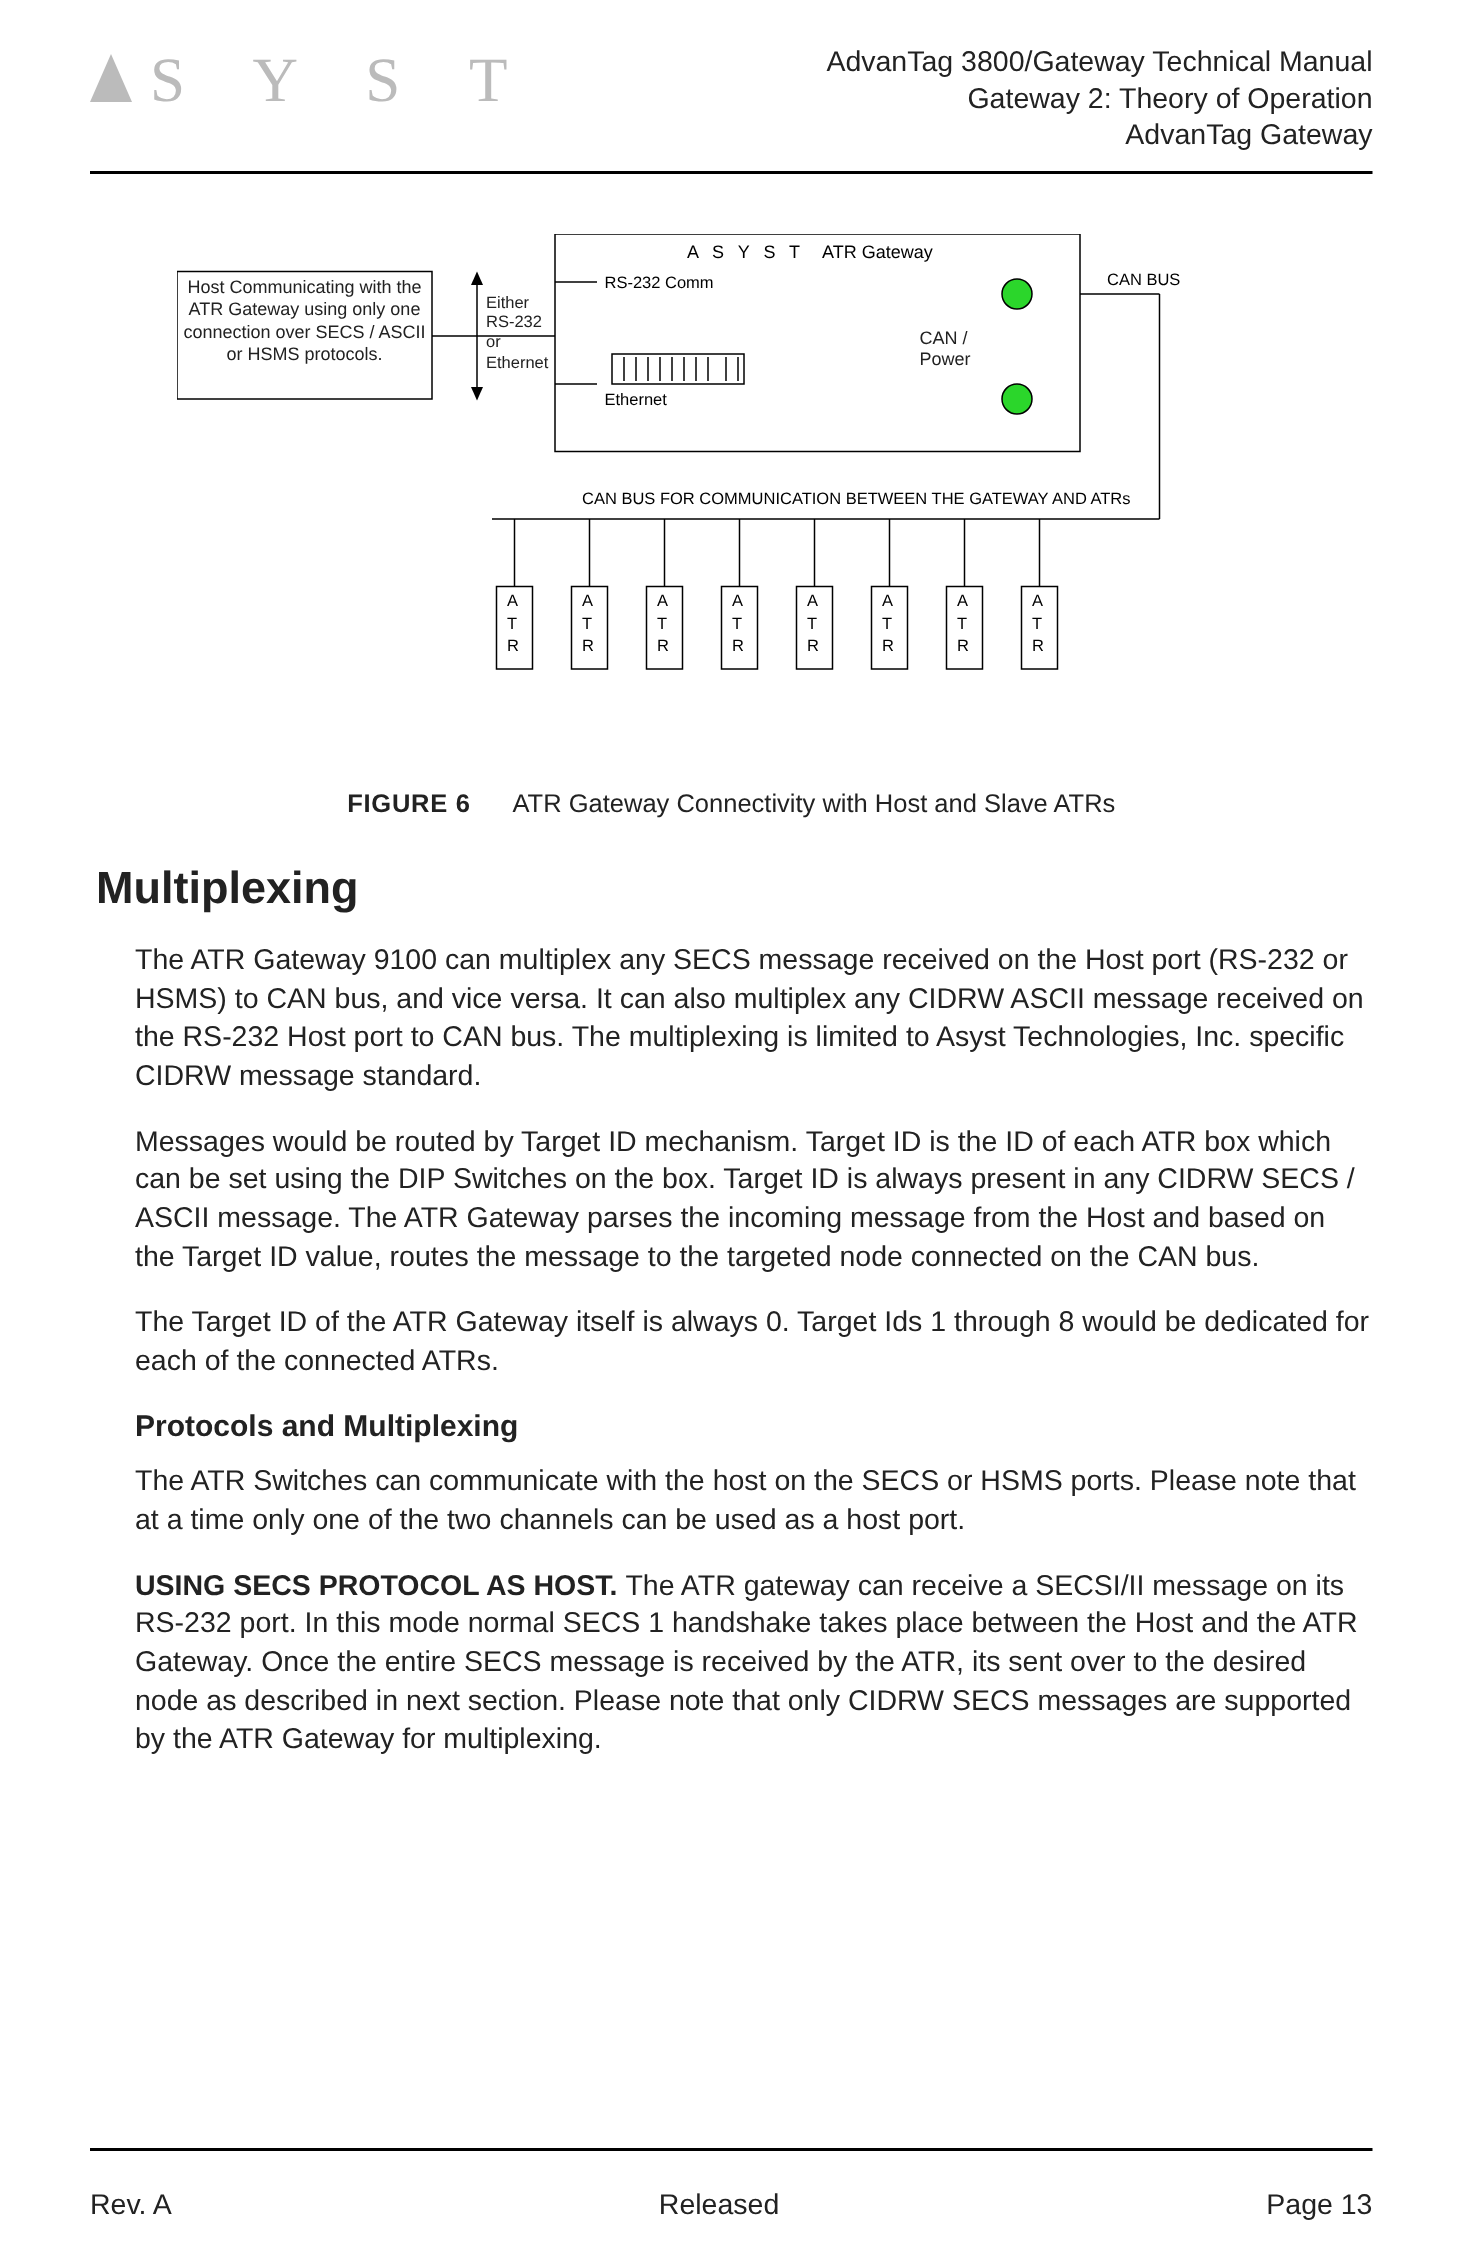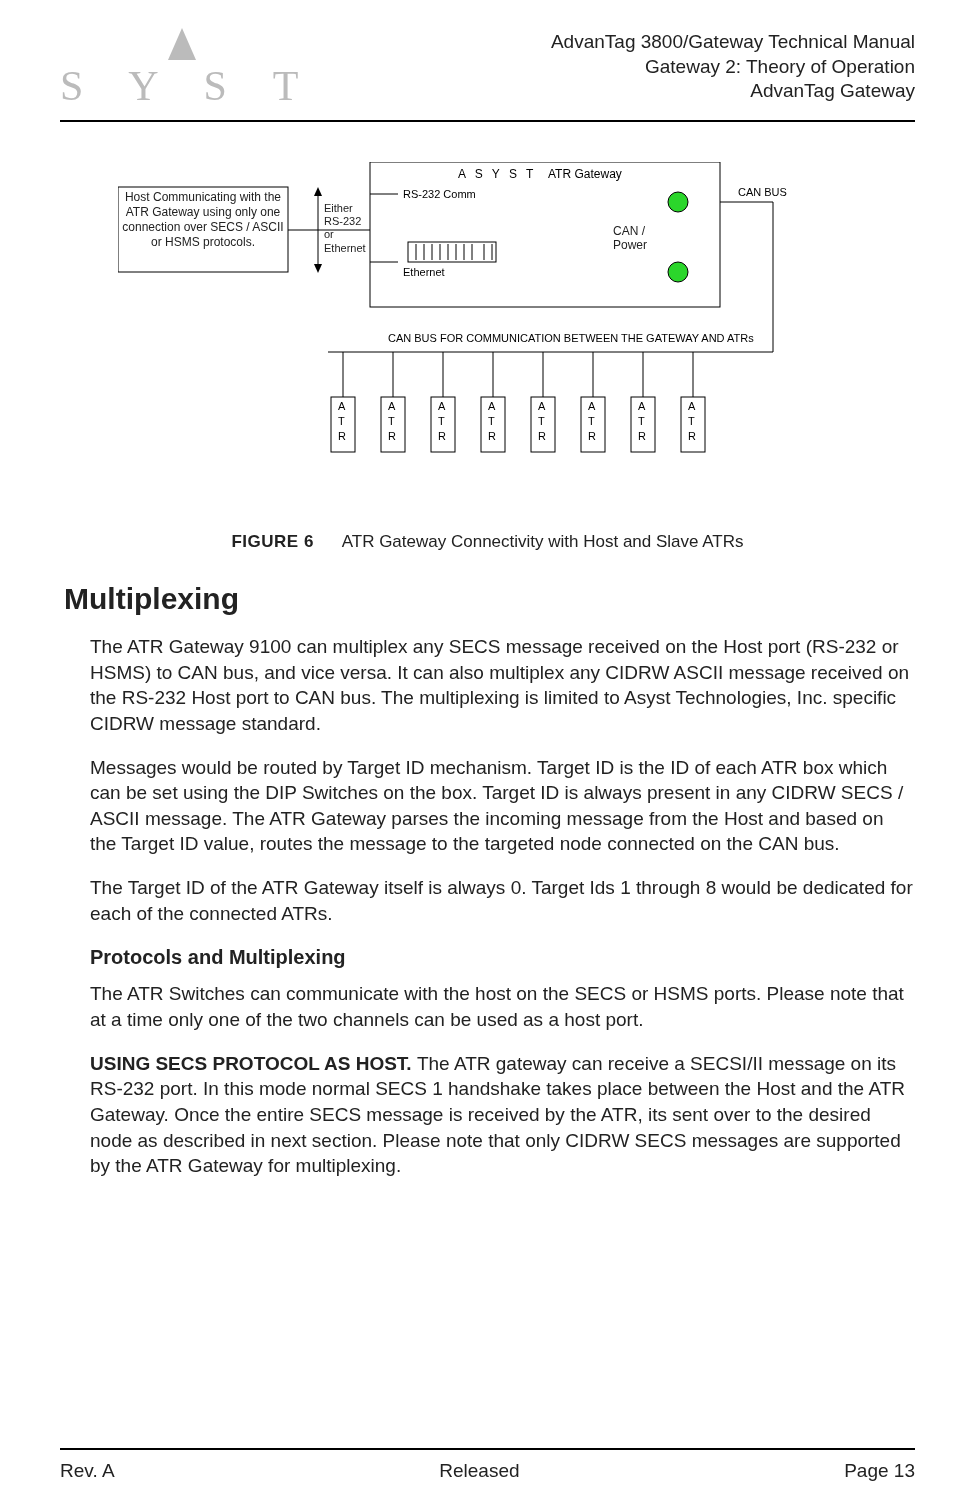--- a/index.html
+++ b/index.html
@@ -24,21 +24,20 @@
       margin-bottom: 40px;
     }
     .logo {
       font-family: "Times New Roman", serif;
       font-size: 42px;
       letter-spacing: 18px;
       color: #bbb;
       font-weight: normal;
       display: flex;
       align-items: center;
-      flex-direction: column;
     }
     .logo-a {
       display: inline-block;
       width: 0;
       height: 0;
       border-left: 14px solid transparent;
       border-right: 14px solid transparent;
       border-bottom: 32px solid #bbb;
       margin-right: 12px;
       position: relative;
@@ -87,21 +86,21 @@
     }
     .footer {
       position: absolute;
       bottom: 25px;
       left: 60px;
       right: 60px;
       border-top: 2px solid #000;
       display: flex;
       justify-content: space-between;
       font-size: 19px;
-      padding-top: 10px;
+      padding-top: 26px;
     }
     
     .d-stroke { stroke:#000; stroke-width:1; fill:none; }
     .d-text { font-family: sans-serif; font-size: 12px; fill:#000; }
     .d-text-sm { font-family: sans-serif; font-size: 11px; fill:#000; }
   </style>
 </head>
 <body>
 
 <div class="page">

